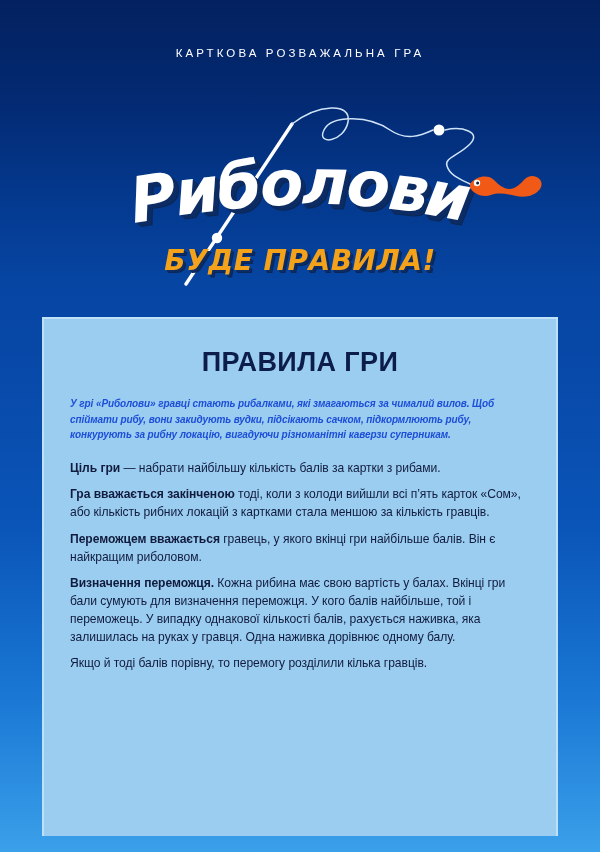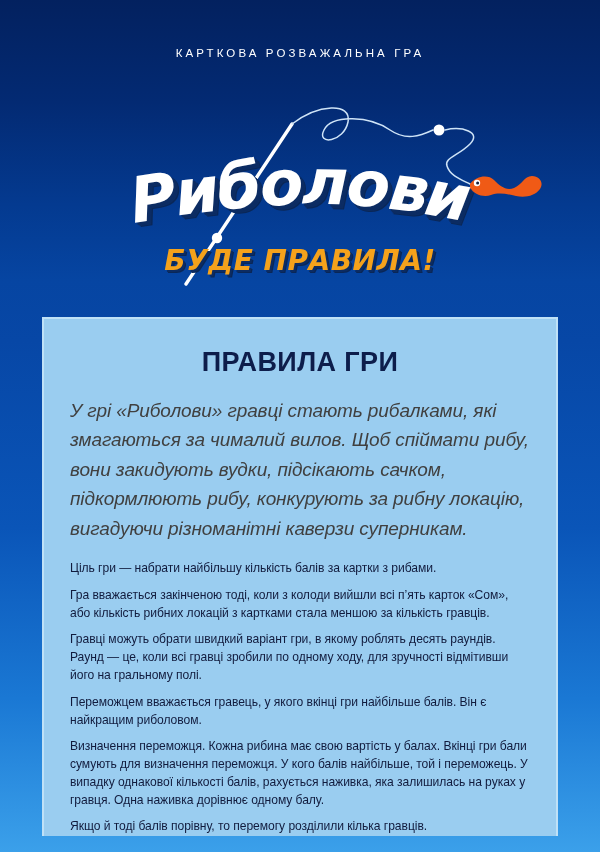--- a/index.html
+++ b/index.html
@@ -134,37 +134,37 @@
     font-weight: bold;
     letter-spacing: 0.4px;
   }
 
   .panel-body {
     padding: 18px 26px 0 26px;
   }
 
   .intro {
     margin: 0 0 17px 0;
-    color: #404040;
-    font-size: 19px;
-    font-weight: normal;
+    color: #1d4ed8;
+    font-size: 10px;
+    font-weight: bold;
     font-style: italic;
     line-height: 1.55;
     letter-spacing: -0.1px;
   }
 
   .rule {
     margin: 0 0 9px 0;
     color: #111b3d;
     font-size: 12.1px;
     line-height: 1.47;
     letter-spacing: -0.05px;
   }
   .rule:last-child { margin-bottom: 0; }
-  .rule b { font-weight: normal; }
+  .rule b { font-weight: bold; }
 
   
   .stroke-line {
     fill: none;
     stroke: #cfe4f7;
     stroke-width: 1.5;
     stroke-linecap: round;
   }
   .rod {
     fill: none;
@@ -232,21 +232,20 @@
 
   <div class="panel">
     <h1 class="panel-title">ПРАВИЛА ГРИ</h1>
 
     <div class="panel-body">
       <p class="intro">У грі «Риболови» гравці стають рибалками, які змагаються за чималий вилов. Щоб спіймати рибу, вони закидують вудки, підсікають сачком, підкормлюють рибу, конкурують за рибну локацію, вигадуючи різноманітні каверзи суперникам.</p>
 
       <div id="rules-list">
           <p class="rule"><b>Ціль гри</b><span> — набрати найбільшу кількість балів за картки з рибами.</span></p>
           <p class="rule"><b>Гра вважається закінченою</b><span> тоді, коли з колоди вийшли всі п’ять карток «Сом», або кількість рибних локацій з картками стала меншою за кількість гравців.</span></p>
-          <p class="rule"><span>Гравці можуть обрати швидкий варіант гри, в якому роблять десять раундів. Раунд — це, коли всі гравці зробили по одному ходу, для зручності відмітивши його на гральному полі.</span></p>
           <p class="rule"><b>Переможцем вважається</b><span> гравець, у якого вкінці гри найбільше балів. Він є найкращим риболовом.</span></p>
           <p class="rule"><b>Визначення переможця.</b><span> Кожна рибина має свою вартість у балах. Вкінці гри бали сумують для визначення переможця. У кого балів найбільше, той і переможець. У випадку однакової кількості балів, рахується наживка, яка залишилась на руках у гравця. Одна наживка дорівнює одному балу.</span></p>
           <p class="rule"><span>Якщо й тоді балів порівну, то перемогу розділили кілька гравців.</span></p>
         </div>
     </div>
   </div>
 
 </div>
 
 </body></html>

